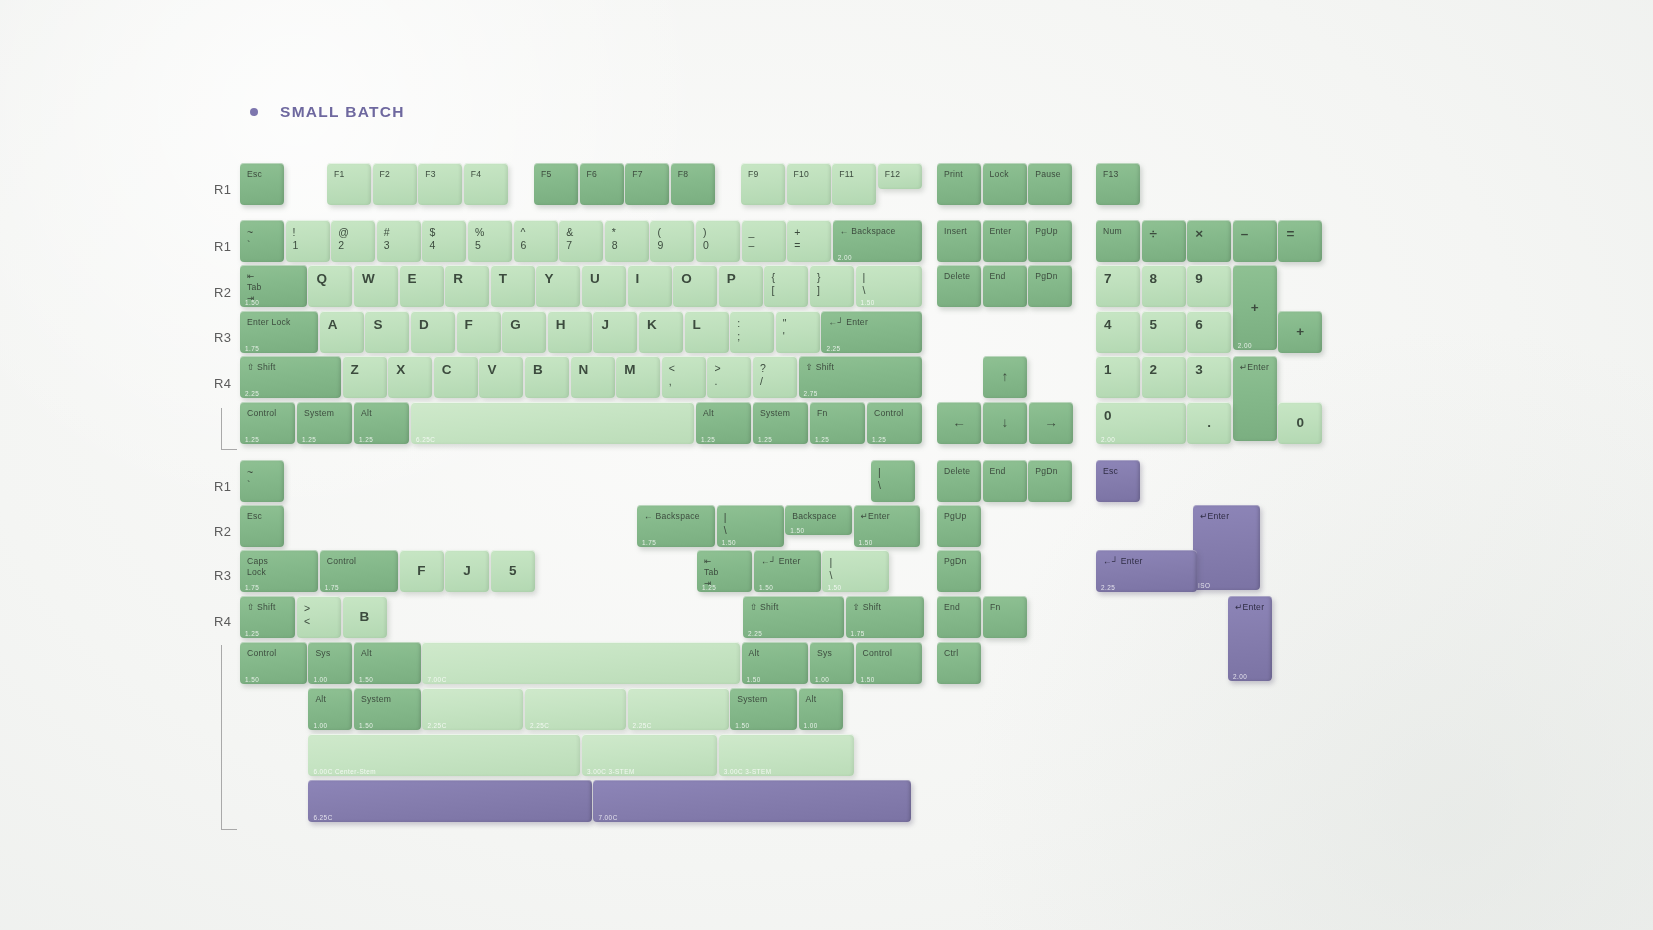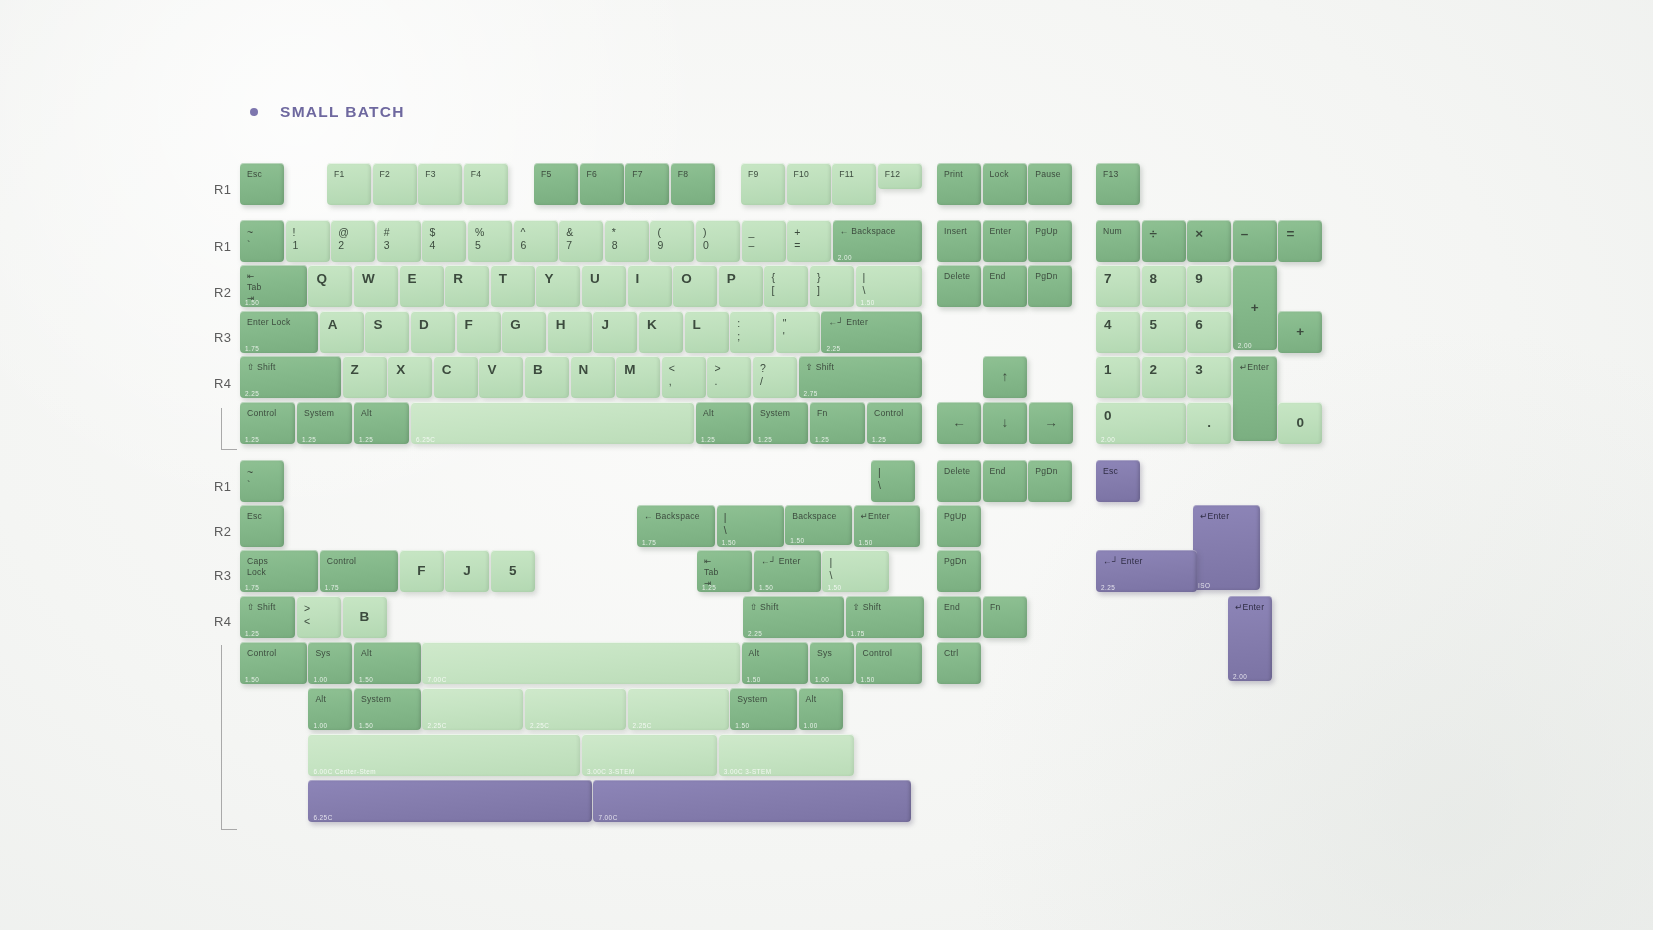--- a/index.html
+++ b/index.html
@@ -646,21 +646,21 @@
       <div class="cap"></div>
       <div class="legend">← Backspace</div>
       <div class="size">1.75</div>
     </div>
     <div class="key k-mid" style="left: 716.8px; top: 505px; width: 66.8px; height: 41.9px;">
       <div class="cap"></div>
       <div class="legend stack">|
 \</div>
       <div class="size">1.50</div>
     </div>
-    <div class="key k-mid" style="left: 785.2px; top: 505px; width: 66.8px; height: 40px;">
+    <div class="key k-mid" style="left: 785.2px; top: 505px; width: 66.8px; height: 30px;">
       <div class="cap"></div>
       <div class="legend">Backspace</div>
       <div class="size">1.50</div>
     </div>
     <div class="key k-mid" style="left: 853.6px; top: 505px; width: 66.8px; height: 41.9px;">
       <div class="cap"></div>
       <div class="legend"><span class="glyph">↵</span>Enter</div>
       <div class="size">1.50</div>
     </div>
     <div class="key k-mid" style="left: 937px; top: 505px; width: 44px; height: 41.9px;">

